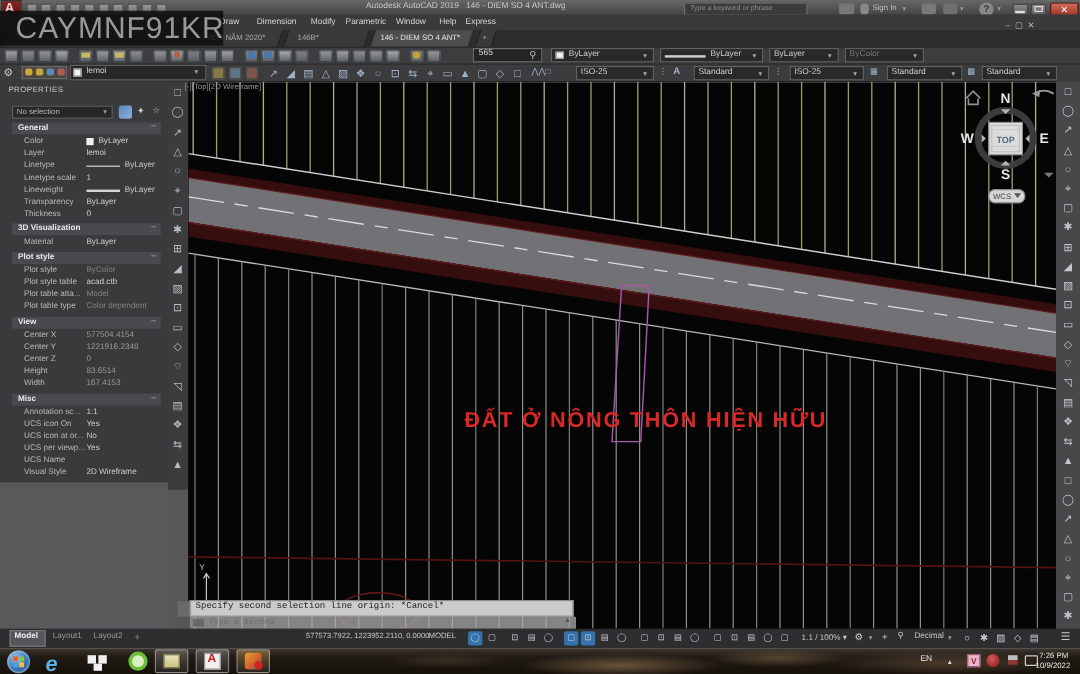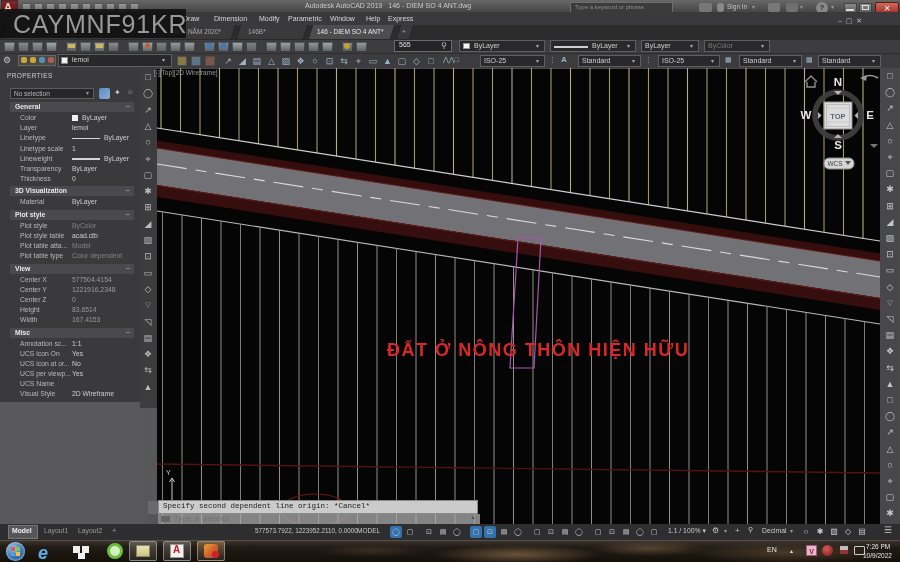--- a/index.html
+++ b/index.html
@@ -396,21 +396,21 @@
     <div style="position:absolute;left:20px;top:302px;font-size:6.8px;color:#b9b9b9;font-weight:normal;white-space:nowrap;">UCS per viewp...</div>
     <div style="position:absolute;left:72px;top:302px;font-size:6.8px;color:#cdcdcd;font-weight:normal;white-space:nowrap;">Yes</div>
     <div style="position:absolute;left:20px;top:312px;font-size:6.8px;color:#b9b9b9;font-weight:normal;white-space:nowrap;">UCS Name</div>
     <div style="position:absolute;left:72px;top:312px;font-size:6.8px;color:#cdcdcd;font-weight:normal;white-space:nowrap;"></div>
     <div style="position:absolute;left:20px;top:322px;font-size:6.8px;color:#b9b9b9;font-weight:normal;white-space:nowrap;">Visual Style</div>
     <div style="position:absolute;left:72px;top:322px;font-size:6.8px;color:#cdcdcd;font-weight:normal;white-space:nowrap;">2D Wireframe</div>
     <div class="abs" style="left:0;top:334px;width:140px;height:122px;background:#59595c;"></div>
   </div>
 <div class="abs" style="left:148px;top:501px;width:10px;height:13px;background:#6a6a6a;"></div>
 <div class="abs" style="left:158px;top:500px;width:320px;height:14px;background:#cbcbcb;border:1px solid #8a8a8a;"></div>
-<div style="position:absolute;left:163px;top:502px;font-size:7.5px;color:#1c1c1c;font-weight:normal;white-space:nowrap;font-family:'Liberation Mono',monospace;">Specify second dependent line origin: *Cancel*</div>
+<div style="position:absolute;left:163px;top:502px;font-size:7.5px;color:#1c1c1c;font-weight:normal;white-space:nowrap;font-family:'Liberation Mono',monospace;">Specify second selection line origin: *Cancel*</div>
 <div class="abs" style="left:148px;top:514px;width:10px;height:10px;background:#555;"></div>
 <div class="abs" style="left:158px;top:514px;width:322px;height:10px;background:rgba(175,175,175,.75);"></div>
 <div class="abs" style="left:161px;top:516px;width:9px;height:6px;background:#666;"></div>
 <div style="position:absolute;left:174px;top:515px;font-size:7px;color:#6e6e6e;font-weight:normal;white-space:nowrap;font-family:'Liberation Mono',monospace;font-style:italic;">Type a second</div>
 <div style="position:absolute;left:470px;top:514px;font-size:6px;color:#555;font-weight:normal;white-space:nowrap;">▲</div>
 <div class="abs" style="left:0;top:524px;width:900px;height:16px;background:#2e2e31;"></div>
 <div class="abs" style="left:8px;top:525px;width:30px;height:14px;background:#56565a;border:1px solid #777;"></div>
 <div style="position:absolute;left:12px;top:527px;font-size:6.8px;color:#f0f0f0;font-weight:bold;white-space:nowrap;">Model</div>
 <div style="position:absolute;left:44px;top:527px;font-size:6.8px;color:#9a9a9a;font-weight:normal;white-space:nowrap;">Layout1</div>
 <div style="position:absolute;left:78px;top:527px;font-size:6.8px;color:#9a9a9a;font-weight:normal;white-space:nowrap;">Layout2</div>

